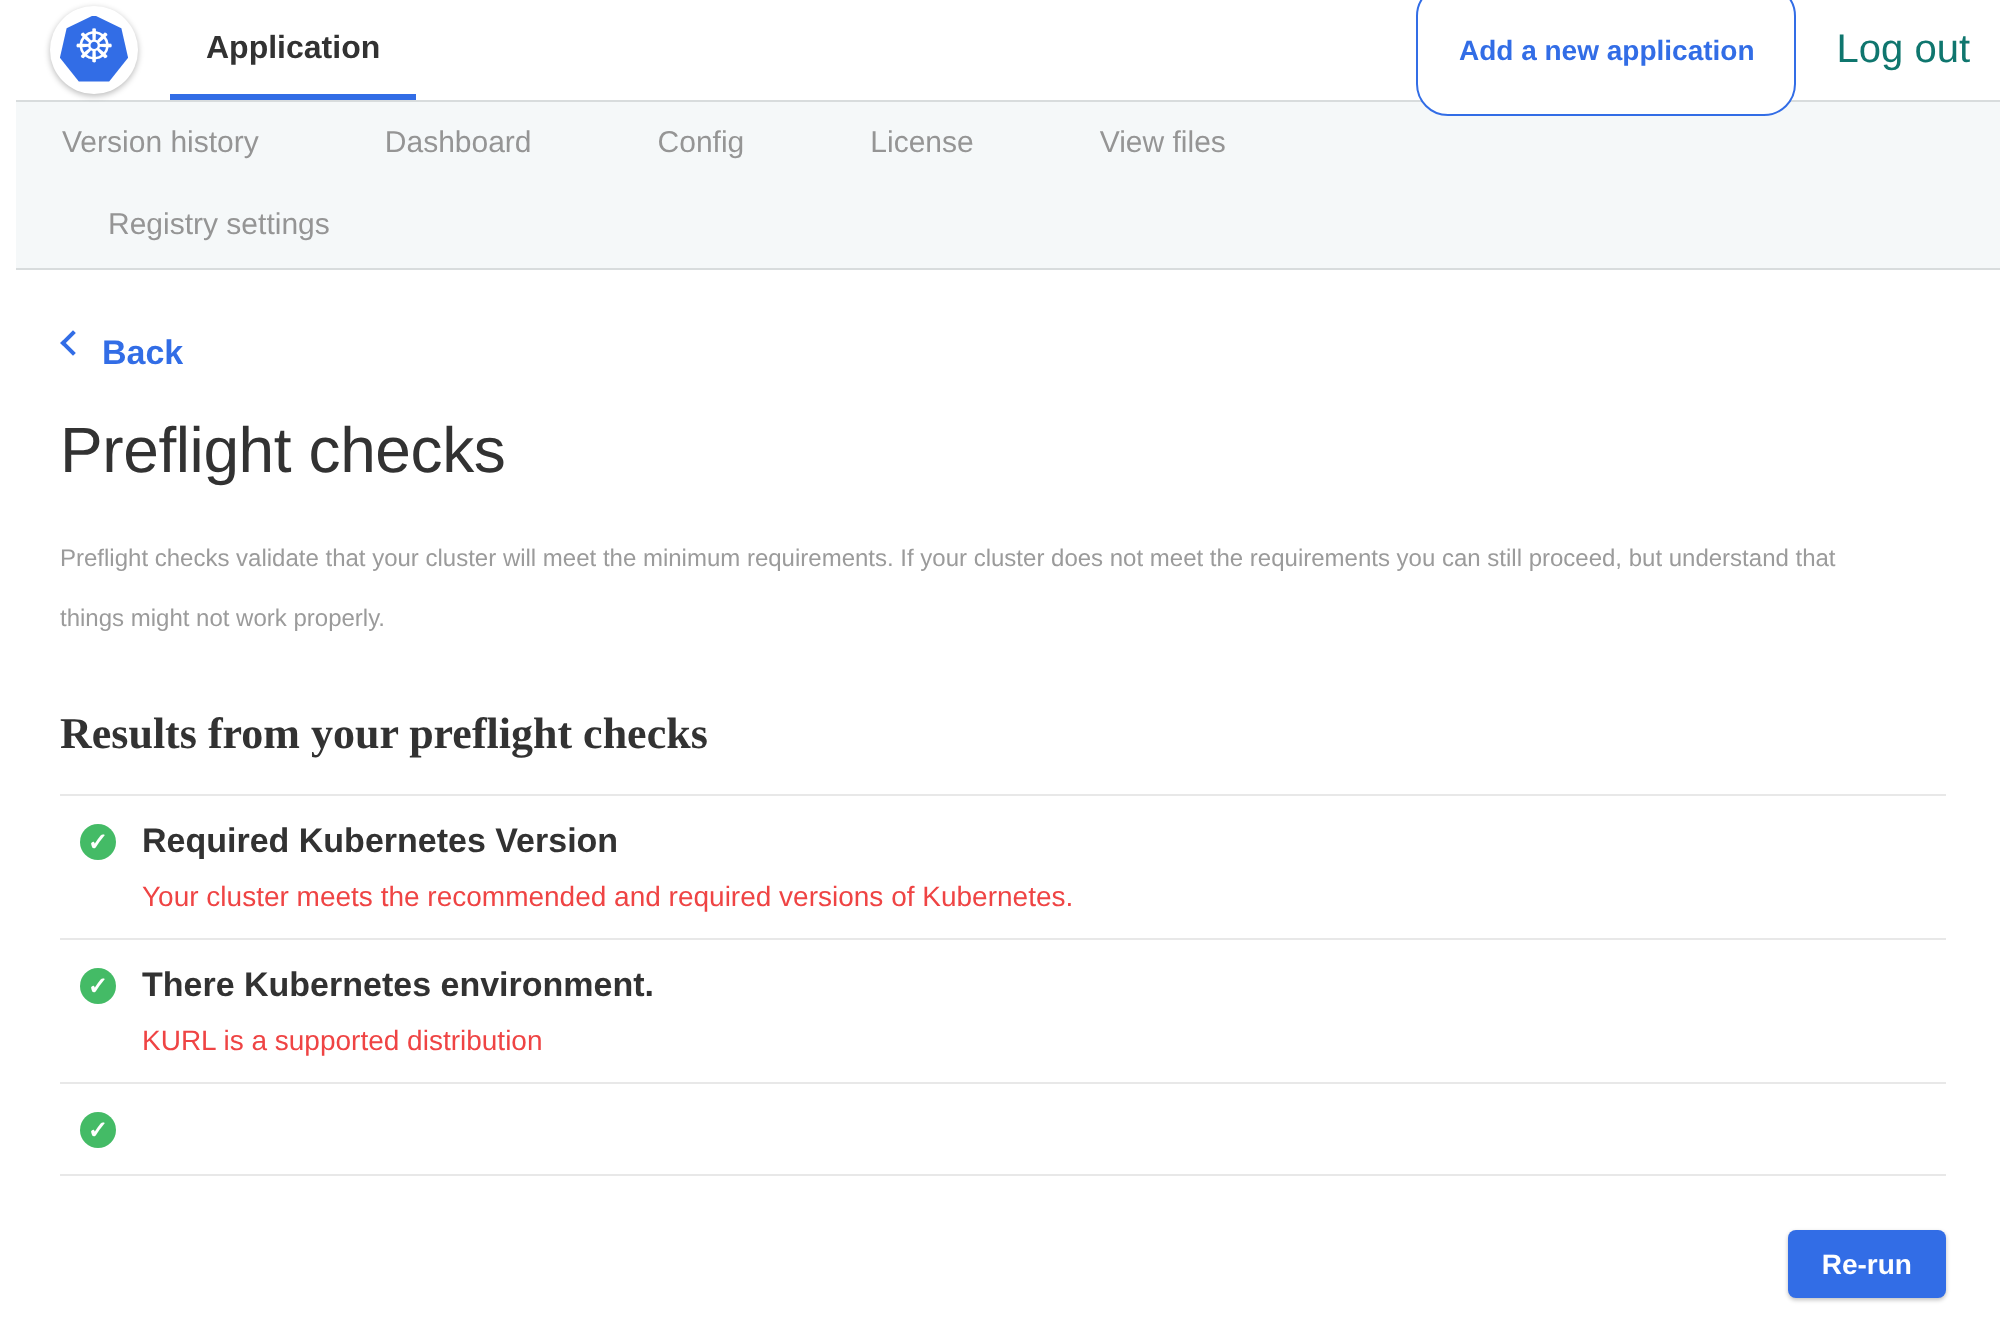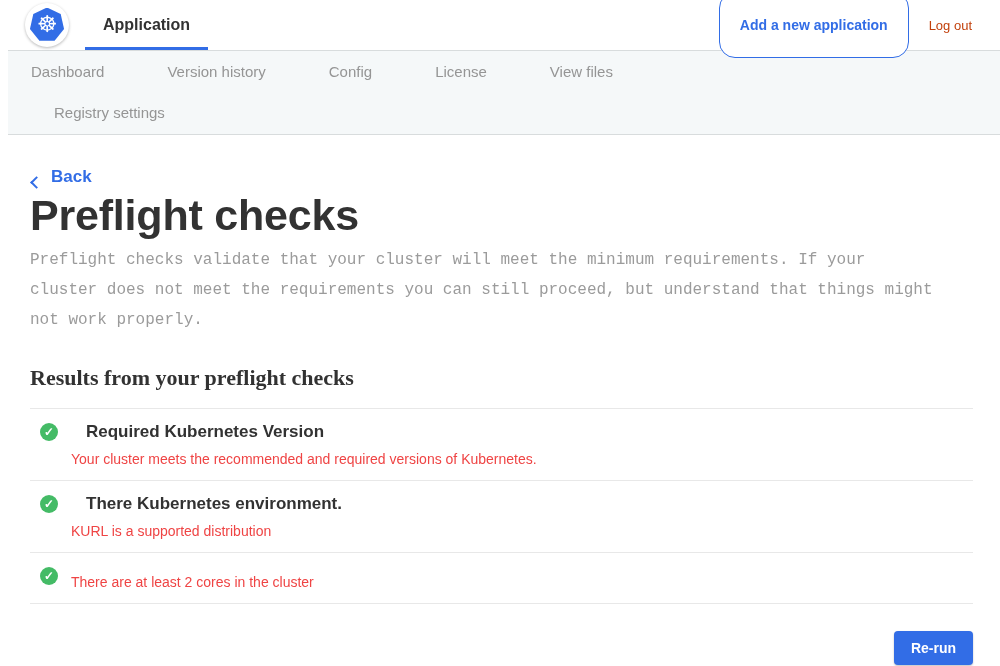--- a/index.html
+++ b/index.html
@@ -60,23 +60,23 @@
     background: #fff;
     font-family: "Liberation Sans", sans-serif;
     font-size: 14px;
     font-weight: 700;
     border-radius: 16px;
     padding: 24px 20px;
     cursor: pointer;
   }
   .logout-link {
     margin-left: 20px;
-    margin-right: 28px;
-    font-size: 13px;
-    color: #c2410c;
+    margin-right: 15px;
+    font-size: 20px;
+    color: #0f766e;
     cursor: pointer;
   }
 
   
   .subnav {
     margin-left: 8px;
     height: 85px;
     background: #f5f8f9;
     border-top: 1px solid #d8dcdd;
     border-bottom: 1px solid #d8dcdd;
@@ -95,47 +95,47 @@
     white-space: nowrap;
   }
   .subnav-break { width: 100%; height: 0; }
   .subnav-item.row2 { margin-left: 23px; }
 
   
   .main { padding: 0 27px 0 30px; }
   .back-link {
     margin-top: 32px;
     display: inline-flex;
-    align-items: flex-end;
+    align-items: flex-start;
     color: #326de6;
     font-size: 17px;
     font-weight: 700;
     cursor: pointer;
   }
   .chevron-left {
     width: 9px; height: 9px;
     border-left: 2px solid #326de6;
     border-bottom: 2px solid #326de6;
     transform: rotate(45deg);
     margin-right: 10px;
     margin-left: 2px;
   }
   h1.page-title {
-    font-size: 43px;
-    font-weight: 700;
+    margin-top: 20px;
+    font-size: 32px;
+    font-weight: 400;
     color: #323232;
     letter-spacing: -0.2px;
   }
   .page-desc {
-    margin-top: 5px;
-    font-size: 16px;
+    margin-top: 20px;
+    font-size: 12px;
     line-height: 30px;
     color: #9b9b9b;
     max-width: 912px;
-    font-family: Liberation Mono, monospace;
   }
   h2.results-heading {
     margin-top: 30px;
     font-size: 22px;
     font-weight: 700;
     color: #323232;
     font-family: Liberation Serif, serif;
   }
 
   .checks-list { margin-top: 17px; border-top: 1px solid #e8e8e8; }
@@ -155,21 +155,20 @@
     display: flex; align-items: center; justify-content: center;
     flex: 0 0 auto;
     margin-top: 2px;
   }
   .check-text { margin-left: 13px; }
   .check-title {
     font-size: 17px;
     font-weight: 700;
     color: #323232;
     line-height: 21px;
-    margin-left: 15px;
   }
   .check-message {
     margin-top: 9px;
     font-size: 14px;
     color: #ef4444;
     line-height: 16px;
   }
 
   .actions-row {
     display: flex;
@@ -201,22 +200,22 @@
   <nav class="nav-tabs">
     <div class="nav-tab active">Application</div>
   </nav>
   <div class="nav-right">
     <button class="add-app-btn">Add a new application</button>
     <span class="logout-link">Log out</span>
   </div>
 </header>
 
 <nav class="subnav">
+  <span class="subnav-item">Version history</span>
   <span class="subnav-item">Dashboard</span>
-  <span class="subnav-item">Version history</span>
   <span class="subnav-item">Config</span>
   <span class="subnav-item">License</span>
   <span class="subnav-item">View files</span>
   <span class="subnav-break"></span>
   <span class="subnav-item row2">Registry settings</span>
 </nav>
 
 <main class="main">
 
   <div class="back-link">
@@ -244,21 +243,20 @@
       <span class="check-icon">✓</span>
       <div class="check-text">
         <div class="check-title">There Kubernetes environment.</div>
         <div class="check-message">KURL is a supported distribution</div>
       </div>
     </div>
 
     <div class="check-row">
       <span class="check-icon">✓</span>
       <div class="check-text">
-        <div class="check-message">There are at least 2 cores in the cluster</div>
       </div>
     </div>
 
   </div>
 
   <div class="actions-row">
     <button class="rerun-btn">Re-run</button>
   </div>
 
 </main>

